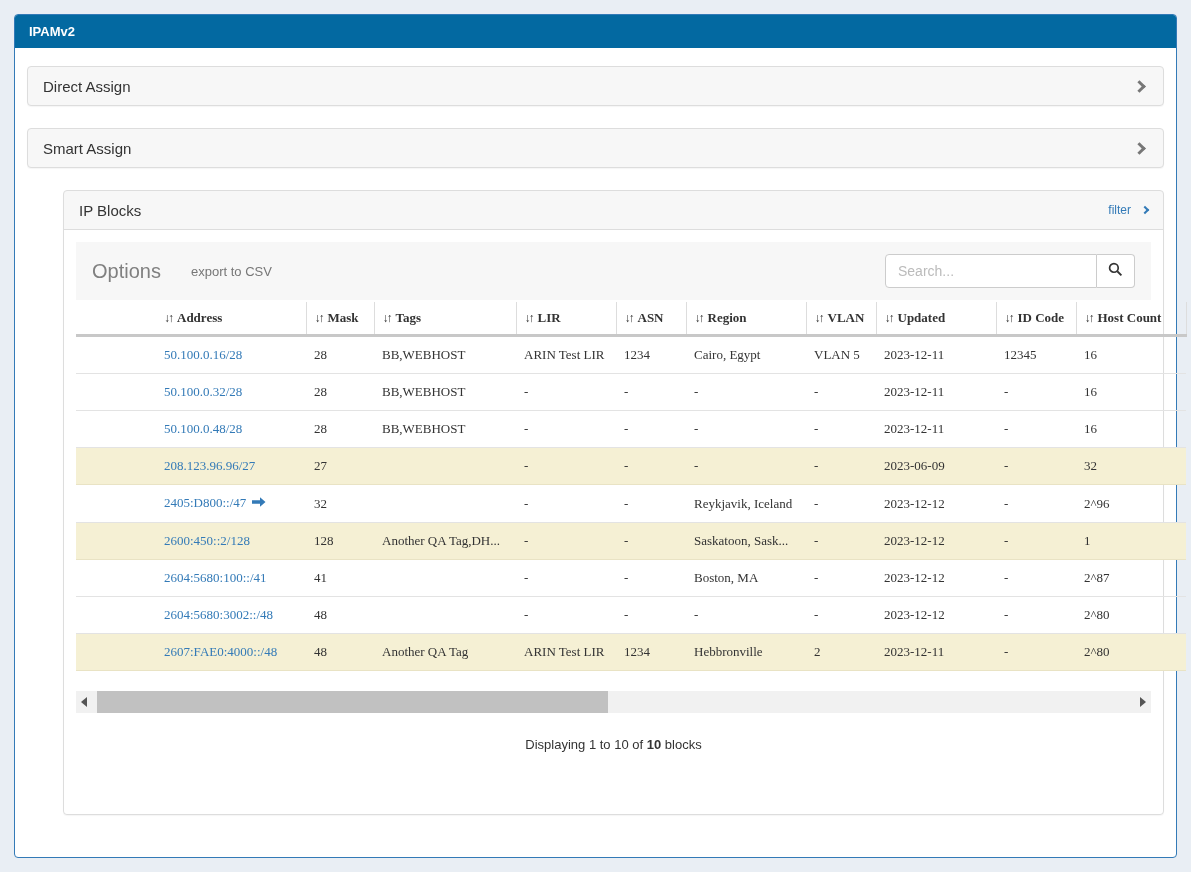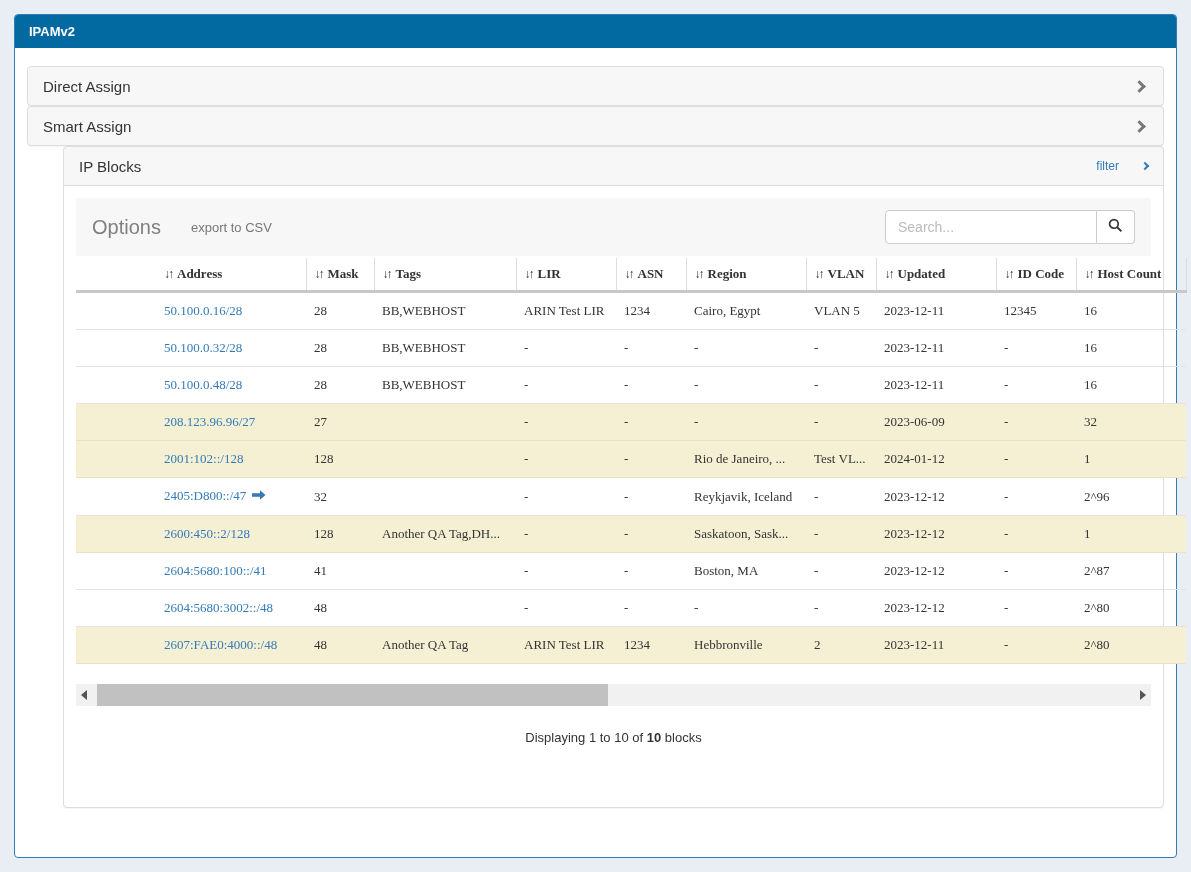--- a/index.html
+++ b/index.html
@@ -25,20 +25,21 @@
     padding:9px 14px;
     border-radius:3px 3px 0 0;
   }
   .app-panel-body { padding:18px 12px 40px 12px; }
 
   
   .sub-panel {
     border:1px solid #ddd;
     border-radius:4px;
     background:#f7f7f7;
+    margin-bottom:22px;
     box-shadow:0 1px 1px rgba(0,0,0,.04);
   }
   .sub-panel-heading {
     display:flex;
     align-items:center;
     justify-content:space-between;
     padding:10px 15px;
     font-size:15px;
     color:#333;
     cursor:pointer;
@@ -51,21 +52,21 @@
     border-bottom:3px solid #777;
     transform:rotate(-45deg);
     margin-right:4px;
   }
   .filter-link {
     color:#337ab7;
     font-size:12px;
     text-decoration:none;
     display:flex;
     align-items:center;
-    gap:23px;
+    gap:11px;
   }
   .chev.small {
     width:6px; height:6px;
     border-right:2px solid #337ab7;
     border-bottom:2px solid #337ab7;
     margin:0;
   }
 
   
   .ipblocks-body {
@@ -308,33 +309,20 @@
                 <td>27</td>
                 <td></td>
                 <td>-</td>
                 <td>-</td>
                 <td>-</td>
                 <td>-</td>
                 <td>2023-06-09</td>
                 <td>-</td>
                 <td>32</td>
               </tr>
-              <tr class="hl">
-                <td></td>
-                <td class="addr"><a href="#">2001:102::/128</a></td>
-                <td>128</td>
-                <td></td>
-                <td>-</td>
-                <td>-</td>
-                <td>Rio de Janeiro, ...</td>
-                <td>Test VL...</td>
-                <td>2024-01-12</td>
-                <td>-</td>
-                <td>1</td>
-              </tr>
               <tr>
                 <td></td>
                 <td class="addr"><a href="#">2405:D800::/47</a><span class="fwd-arrow"><svg width="14" height="12" viewBox="0 0 14 12">
                       <path d="M0 4.2 H8 V1.2 L13.5 6 L8 10.8 V7.8 H0 Z" fill="#337ab7"></path>
                     </svg></span></td>
                 <td>32</td>
                 <td></td>
                 <td>-</td>
                 <td>-</td>
                 <td>Reykjavik, Iceland</td>

